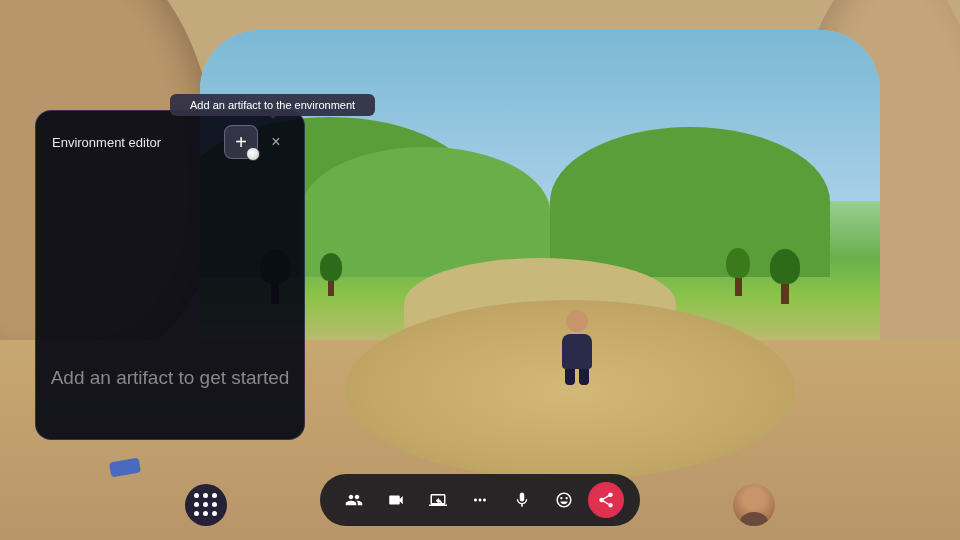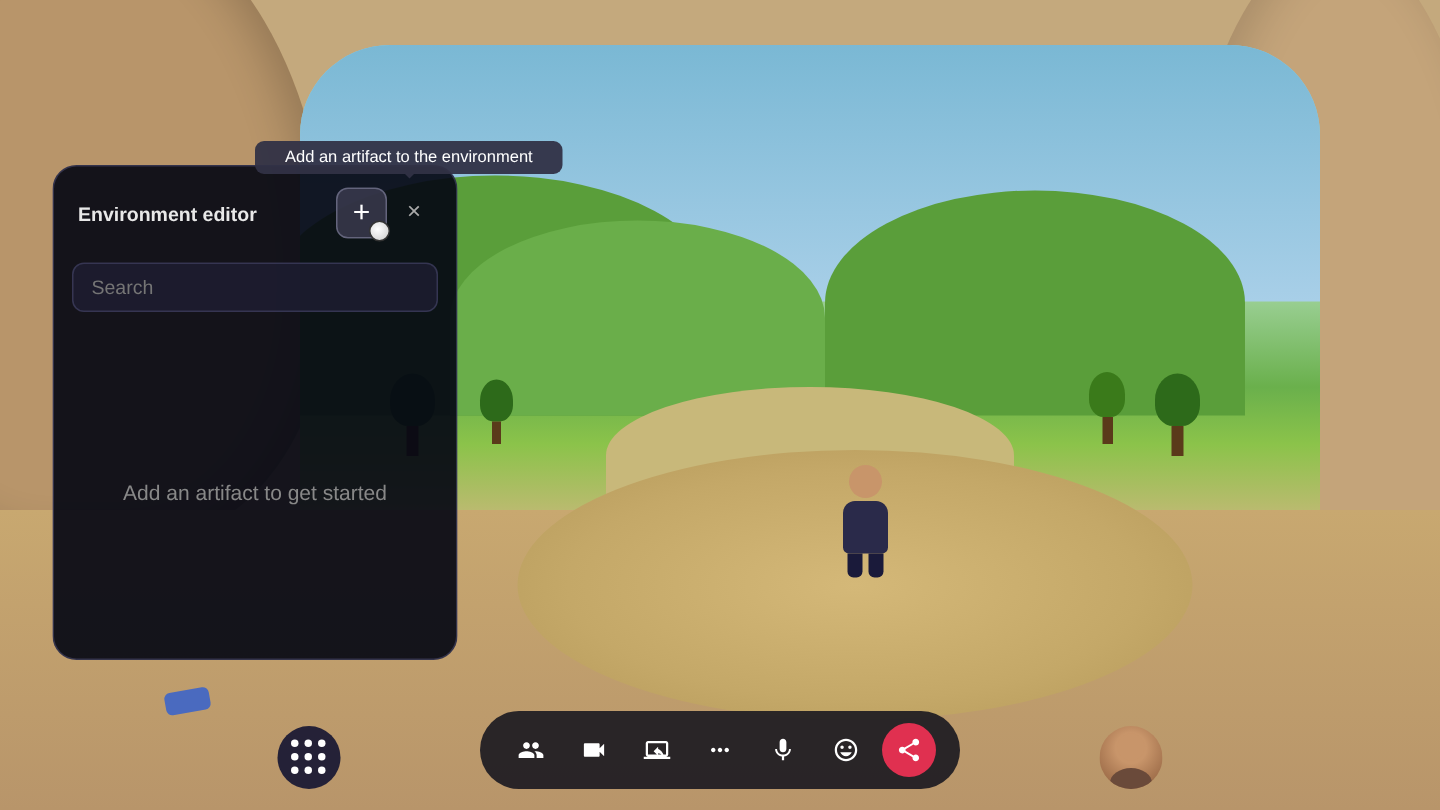--- a/index.html
+++ b/index.html
@@ -221,21 +221,21 @@
 
     .panel-header {
       display: flex;
       align-items: center;
       justify-content: space-between;
       padding: 14px 16px 10px;
     }
 
     .panel-title {
       font-size: 13px;
-      font-weight: 700;
+      font-weight: 400;
       color: #e8e8e8;
     }
 
     .panel-header-buttons {
       display: flex;
       align-items: center;
       gap: 6px;
     }
 
     .add-btn {
@@ -292,25 +292,25 @@
       border: 1px solid rgba(80, 80, 120, 0.5);
       border-radius: 8px;
       padding: 8px 12px;
       color: #aaa;
       font-size: 13px;
       outline: none;
     }
 
     .panel-empty {
       display: flex;
-      align-items: center;
+      align-items: flex-end;
       justify-content: center;
       height: 220px;
       color: #888;
-      font-size: 14px;
+      font-size: 19px;
     }
 
     
     .tooltip {
       position: absolute;
       top: 94px;
       left: 170px;
       background: rgba(50, 50, 70, 0.95);
       color: white;
       font-size: 11px;
@@ -479,23 +479,20 @@
 
 <div class="panel">
   <div class="panel-header">
     <span class="panel-title">Environment editor</span>
     <div class="panel-header-buttons">
       <div class="add-btn" title="Add an artifact to the environment"></div>
       <div class="close-btn">×</div>
     </div>
   </div>
 
-  <div class="search-container">
-    <input class="search-input" type="text" placeholder="Search" style="">
-  </div>
 
   <div class="panel-empty">
     <span>Add an artifact to get started</span>
   </div>
 </div>
 
 <div class="left-menu-btn">
   <div class="dots-grid">
     <div class="dot"></div>
       <div class="dot"></div>

